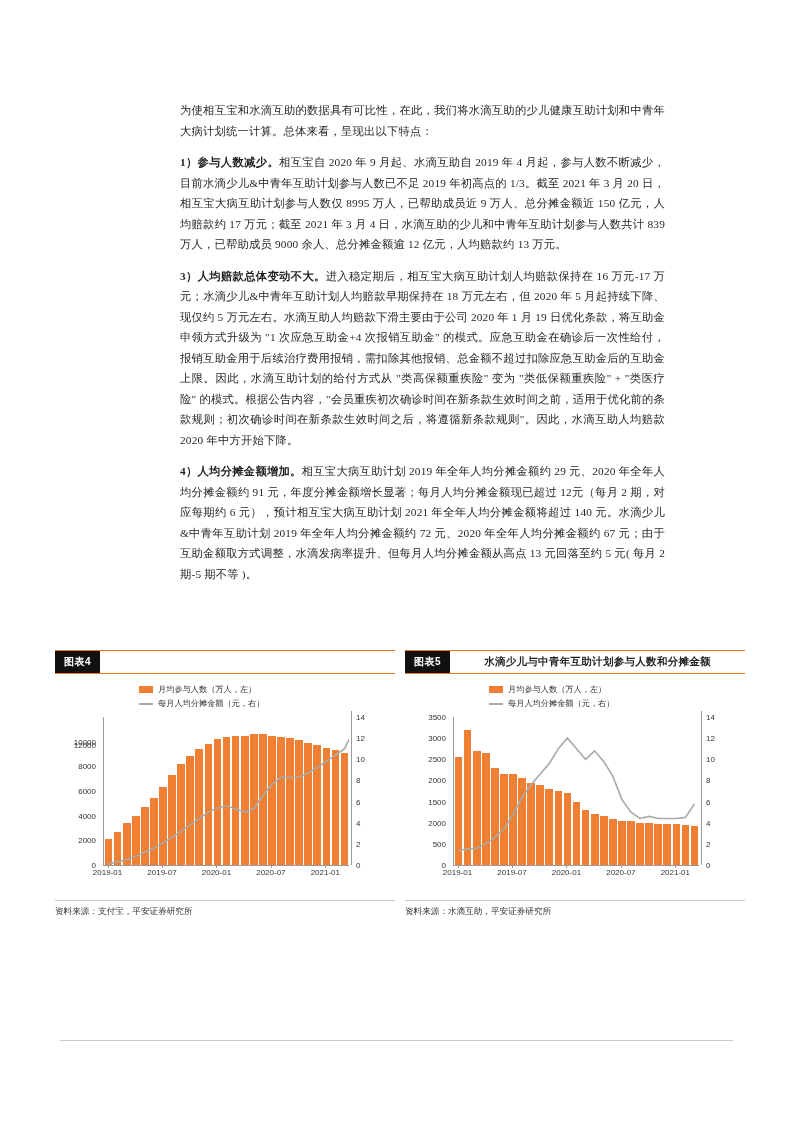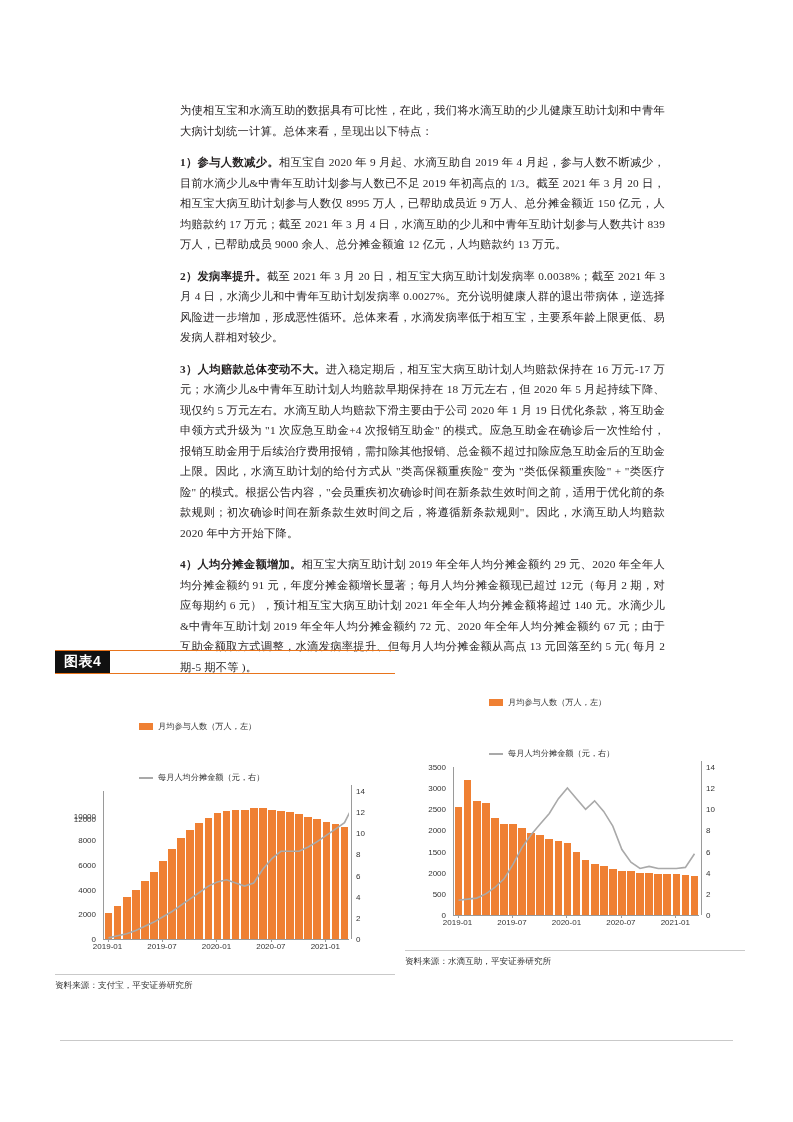--- a/index.html
+++ b/index.html
@@ -44,21 +44,21 @@
     display:flex;
     align-items:stretch;
     border-top:1.4px solid #e8741c;
     border-bottom:1.4px solid #e8741c;
     height:22px;
     margin-bottom:6px;
   }
   .chart-title .tag{
     background:#111;
     color:#fff;
-    font-size:14px;
+    font-size:10px;
     font-weight:bold;
     padding:0 9px;
     display:flex;
     align-items:center;
     letter-spacing:0.5px;
     font-family:"Liberation Sans","DejaVu Sans",sans-serif;
   }
   .chart-title .tname{
     flex:1;
     display:flex;
@@ -72,21 +72,21 @@
   .legend{
     display:flex;
     flex-direction:column;
     align-items:flex-start;
     gap:3px;
     margin:10px 0 2px 84px;
     font-size:8.2px;
     font-family:"Liberation Sans","DejaVu Sans",sans-serif;
     color:#333;
   }
-  .legend .li{ display:flex;align-items:center;gap:5px;margin-top:37px; }
+  .legend .li{ display:flex;align-items:center;gap:5px; }
   .legend .swatch-bar{ width:14px;height:7px;background:#ef8033;display:inline-block;}
   .legend .swatch-line{ width:14px;height:2px;background:#a9a9a9;display:inline-block;}
 
   .plot-wrap{ position:relative;height:175px;width:340px; }
   .plot{
     position:absolute;
     left:48px;top:6px;
     width:245px;height:148px;
     border-left:1px solid #9a9a9a;
     border-bottom:1px solid #9a9a9a;
@@ -157,23 +157,20 @@
 </head>
 <body>
 
 <div class="page">
 
   <div class="content">
     <p class="para first">为使相互宝和水滴互助的数据具有可比性，在此，我们将水滴互助的少儿健康互助计划和中青年大病计划统一计算。总体来看，呈现出以下特点：</p>
 
     <p class="para">
       <span class="lead">1）参与人数减少。</span><span>相互宝自 2020 年 9 月起、水滴互助自 2019 年 4 月起，参与人数不断减少，目前水滴少儿&amp;中青年互助计划参与人数已不足 2019 年初高点的 1/3。截至 2021 年 3 月 20 日，相互宝大病互助计划参与人数仅 8995 万人，已帮助成员近 9 万人、总分摊金额近 150 亿元，人均赔款约 17 万元；截至 2021 年 3 月 4 日，水滴互助的少儿和中青年互助计划参与人数共计 839万人，已帮助成员 9000 余人、总分摊金额逾 12 亿元，人均赔款约 13 万元。</span>
-    </p>
-    <p class="para">
-      <span class="lead">2）发病率提升。</span><span>截至 2021 年 3 月 20 日，相互宝大病互助计划发病率 0.0038%；截至 2021 年 3 月 4 日，水滴少儿和中青年互助计划发病率 0.0027%。充分说明健康人群的退出带病体，逆选择风险进一步增加，形成恶性循环。总体来看，水滴发病率低于相互宝，主要系年龄上限更低、易发病人群相对较少。</span>
     </p>
     <p class="para">
       <span class="lead">3）人均赔款总体变动不大。</span><span>进入稳定期后，相互宝大病互助计划人均赔款保持在 16 万元-17 万元；水滴少儿&amp;中青年互助计划人均赔款早期保持在 18 万元左右，但 2020 年 5 月起持续下降、现仅约 5 万元左右。水滴互助人均赔款下滑主要由于公司 2020 年 1 月 19 日优化条款，将互助金申领方式升级为 "1 次应急互助金+4 次报销互助金" 的模式。应急互助金在确诊后一次性给付，报销互助金用于后续治疗费用报销，需扣除其他报销、总金额不超过扣除应急互助金后的互助金上限。因此，水滴互助计划的给付方式从 "类高保额重疾险" 变为 "类低保额重疾险" + "类医疗险" 的模式。根据公告内容，"会员重疾初次确诊时间在新条款生效时间之前，适用于优化前的条款规则；初次确诊时间在新条款生效时间之后，将遵循新条款规则"。因此，水滴互助人均赔款 2020 年中方开始下降。</span>
     </p>
     <p class="para">
       <span class="lead">4）人均分摊金额增加。</span><span>相互宝大病互助计划 2019 年全年人均分摊金额约 29 元、2020 年全年人均分摊金额约 91 元，年度分摊金额增长显著；每月人均分摊金额现已超过 12元（每月 2 期，对应每期约 6 元），预计相互宝大病互助计划 2021 年全年人均分摊金额将超过 140 元。水滴少儿&amp;中青年互助计划 2019 年全年人均分摊金额约 72 元、2020 年全年人均分摊金额约 67 元；由于互助金额取方式调整，水滴发病率提升、但每月人均分摊金额从高点 13 元回落至约 5 元( 每月 2 期-5 期不等 )。</span>
     </p>
   </div>
 
   <div class="charts">
@@ -262,20 +259,24 @@
               <span style="left: 121.426px;">2020-01</span>
               <span style="left: 175.87px;">2020-07</span>
               <span style="left: 230.315px;">2021-01</span>
             </div>
         </div>
 
         <div class="src">资料来源：支付宝，平安证券研究所</div>
       </div>
 
       <div class="chart-box">
+        <div class="chart-title">
+          <div class="tag">图表5</div>
+          <div class="tname">水滴少儿与中青年互助计划参与人数和分摊金额</div>
+        </div>
 
         <div class="legend">
           <div class="li">
               <span class="swatch-bar"></span>
               <span>月均参与人数（万人，左）</span>
             </div>
           <div class="li">
               <span class="swatch-line"></span>
               <span>每月人均分摊金额（元，右）</span>
             </div>

